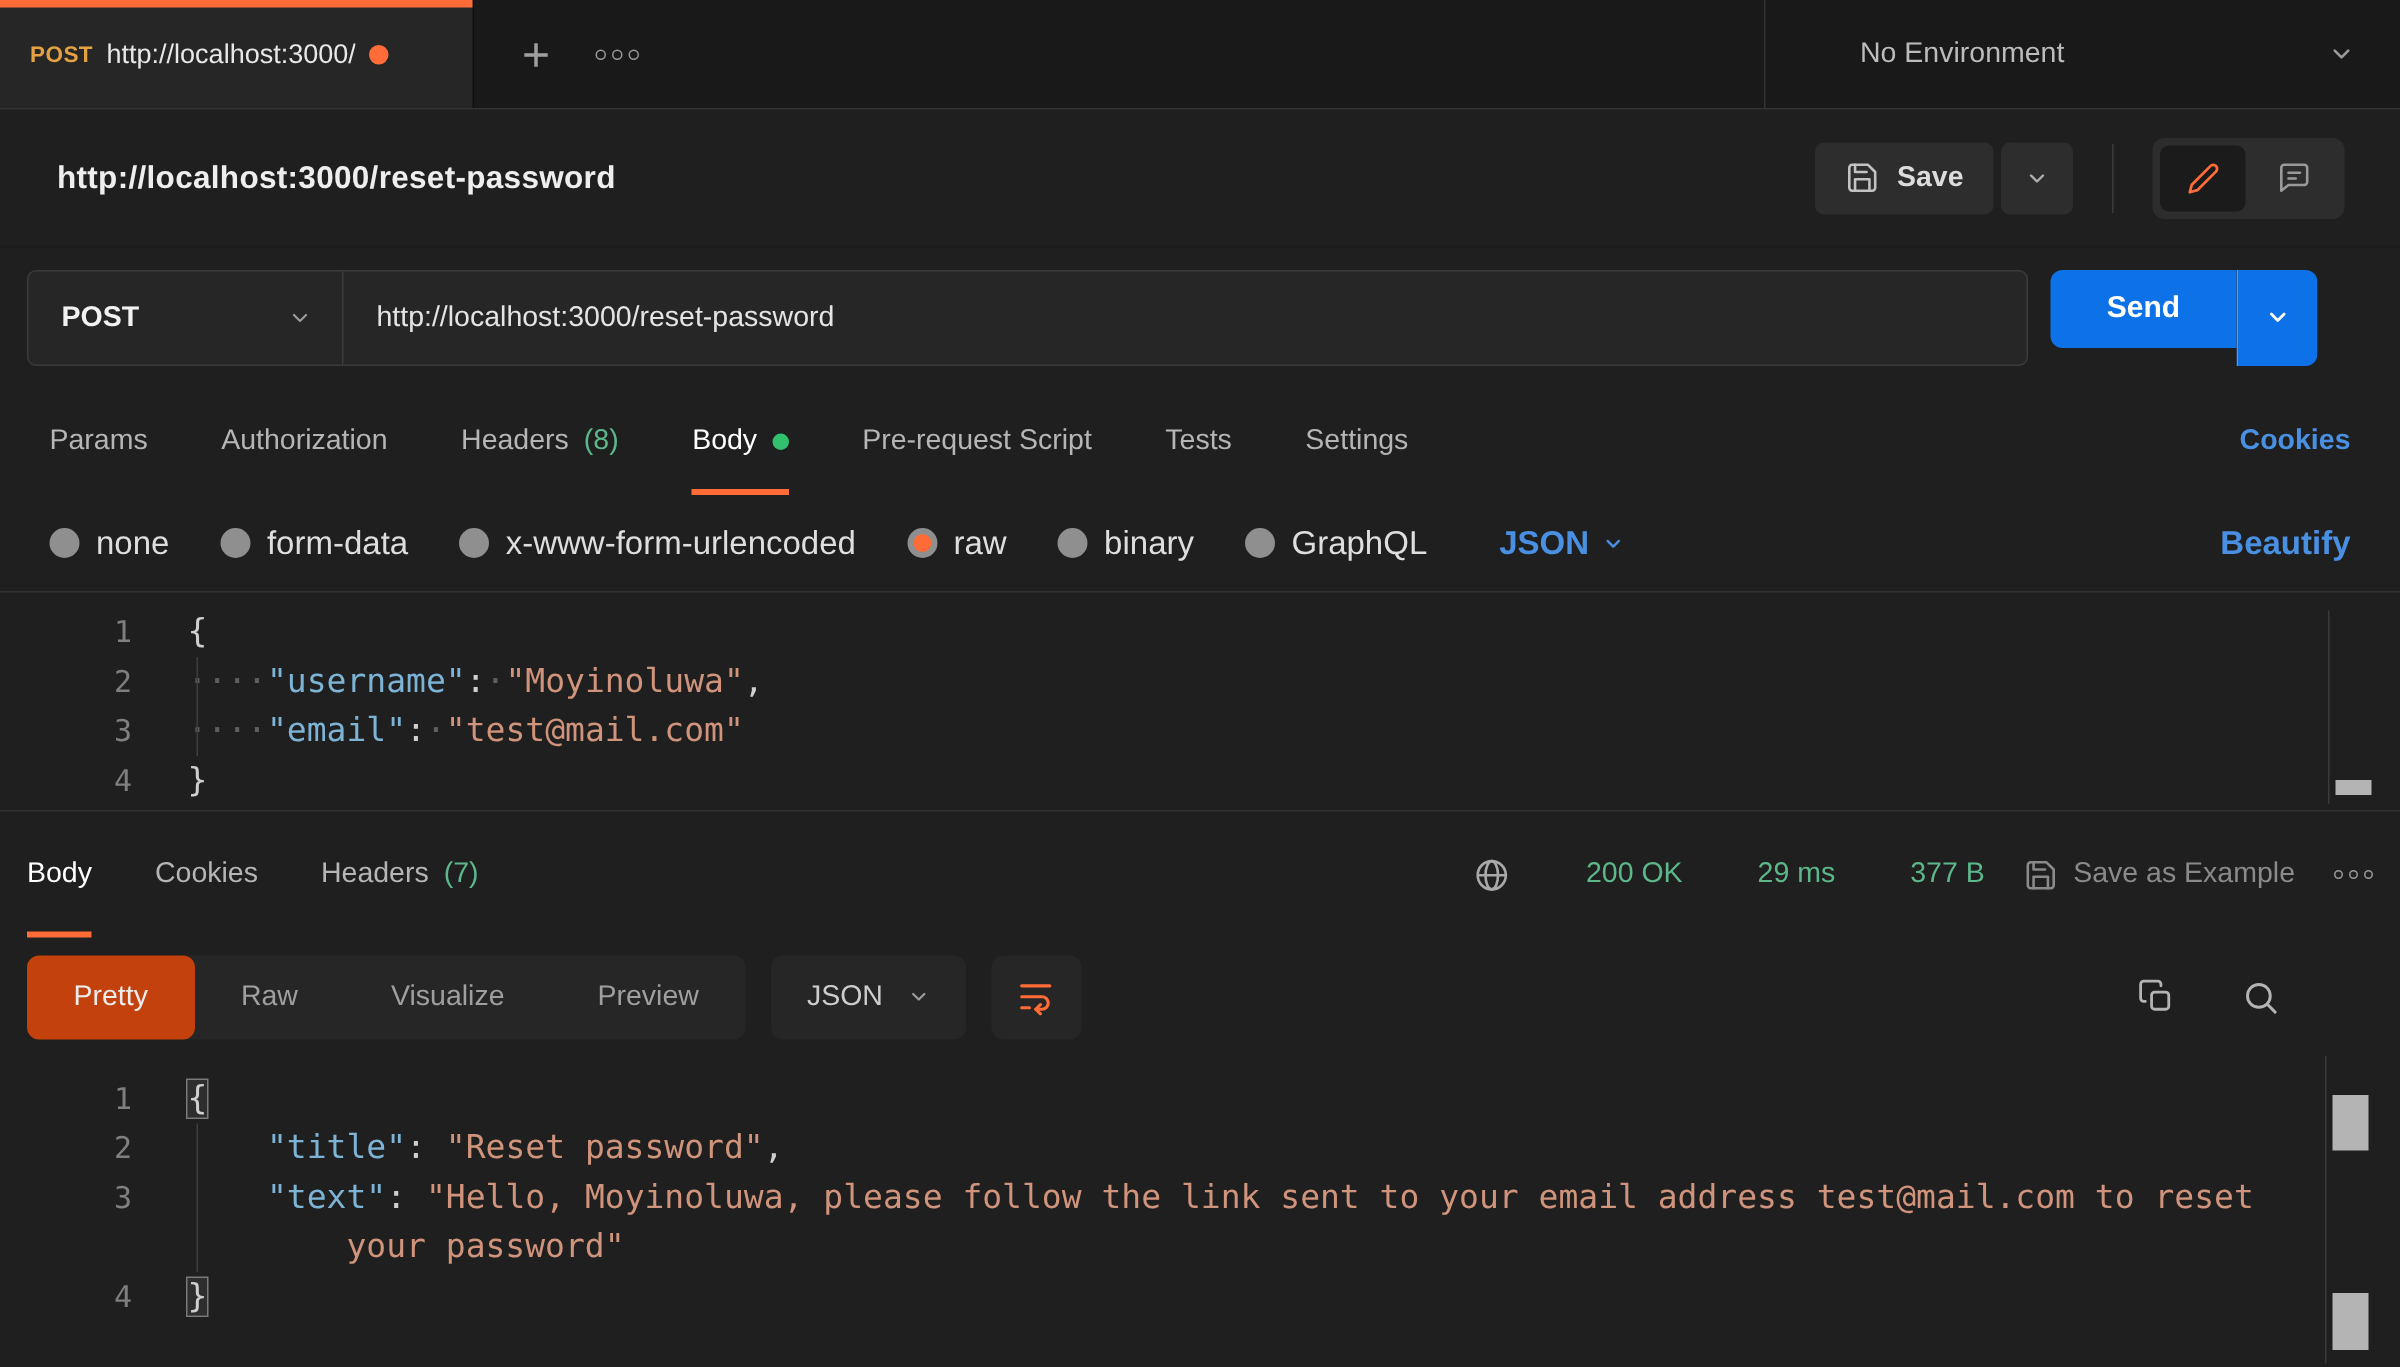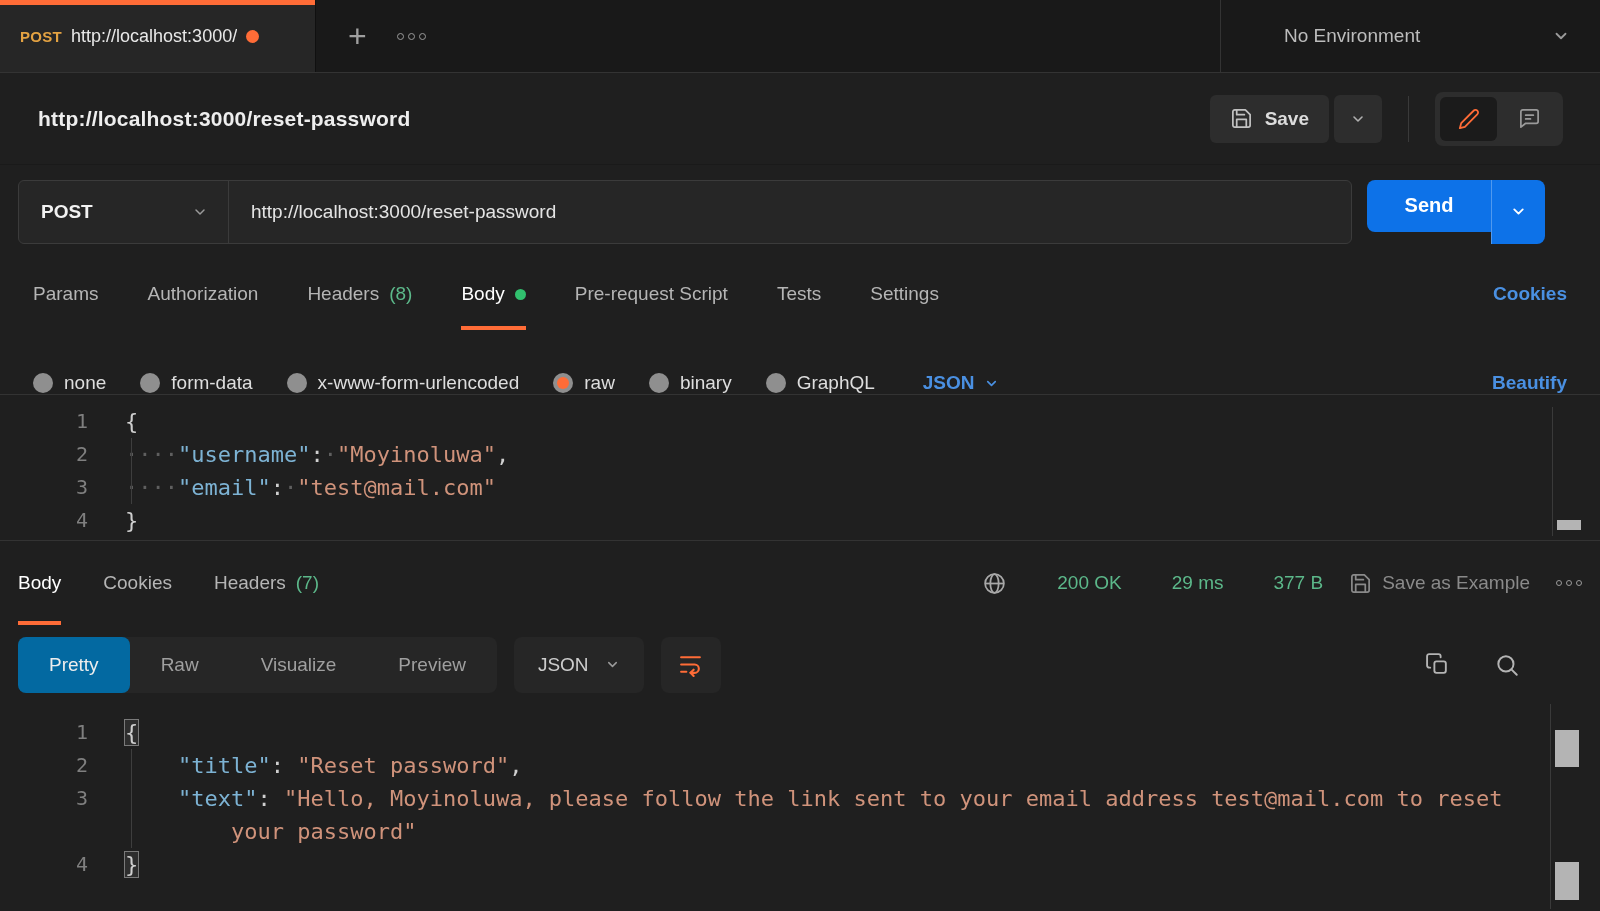--- a/index.html
+++ b/index.html
@@ -16,21 +16,21 @@
   .tabbar { height: 73px; display: flex; background: #191919; border-bottom: 1px solid #333; }
   .tab { width: 316px; flex: none; background: #262626; position: relative; display: flex; align-items: center; gap: 9px; padding: 0 14px 0 20px; border-right: 1px solid #101010; }
   .tab::before { content:''; position:absolute; top:0; left:0; right:0; height:5px; background:#ff6c37; }
   .tab-method { color:#e3a242; font-size:15px; font-weight:700; letter-spacing:.3px; flex:none; }
   .tab-url { color:#e8e8e8; font-size:18px; white-space:nowrap; overflow:hidden; }
   .unsaved-dot { width:13px; height:13px; border-radius:50%; background:#ff6c37; flex:none; }
   .tab-actions { display:flex; align-items:center; gap:30px; padding-left:32px; }
   .plus-btn { color:#9f9f9f; font-size:32px; font-weight:400; line-height:1; }
   .dots { display:flex; gap:4px; }
   .dots i { width:7px; height:7px; border:1.5px solid #9a9a9a; border-radius:50%; }
-  .env { margin-left:auto; width:380px; flex:none; border-left:1px solid #333; display:flex; align-items:center; justify-content:space-between; padding:0 30px 0 63px; color:#bcbcbc; font-size:19px; }
+  .env { margin-left:auto; width:424px; flex:none; border-left:1px solid #333; display:flex; align-items:center; justify-content:space-between; padding:0 30px 0 63px; color:#bcbcbc; font-size:19px; }
   .env .chev { color:#9a9a9a; }
 
   
   .titlerow { height:92px; display:flex; align-items:center; padding:0 37px 0 38px; border-bottom:1px solid #1a1a1a; }
   .page-title { font-size:21px; font-weight:700; color:#eeeeee; letter-spacing:.2px; }
   .title-actions { margin-left:auto; display:flex; align-items:center; }
   .save-group { display:flex; gap:5px; }
   .btn-save { display:flex; align-items:center; gap:12px; height:48px; padding:0 20px; background:#2d2d2d; border-radius:6px; color:#dcdcdc; font-size:19px; font-weight:700; }
   .btn-save .icn { color:#c2c2c2; }
   .btn-caret { width:48px; height:48px; background:#2d2d2d; border-radius:6px; display:flex; align-items:center; justify-content:center; color:#b0b0b0; }
@@ -51,21 +51,21 @@
 
   
   .reqtabs { height:72px; display:flex; align-items:stretch; gap:49px; padding:0 33px; font-size:19px; color:#b5b5b5; }
   .rtab { display:flex; align-items:center; gap:10px; border-bottom:4px solid transparent; padding-top:4px; white-space:nowrap; }
   .rtab.active { color:#ffffff; border-bottom-color:#ff6c37; }
   .count-green { color:#5cb88a; }
   .green-dot { width:11px; height:11px; border-radius:50%; background:#31c06e; }
   .cookies-link { margin-left:auto; display:flex; align-items:center; color:#4a90e2; font-weight:700; }
 
   
-  .bodytype { height:64px; display:flex; align-items:flex-end; gap:34px; padding:0 33px; font-size:19px; color:#dedede; }
+  .bodytype { height:64px; display:flex; align-items:center; gap:34px; padding:0 33px; font-size:22px; color:#dedede; }
   .radio-item { display:flex; align-items:center; gap:11px; }
   .radio { width:20px; height:20px; border-radius:50%; background:#8f8f8f; position:relative; flex:none; }
   .radio.sel::after { content:''; position:absolute; inset:4px; border-radius:50%; background:#ff6c37; }
   .lang-select-blue { display:flex; align-items:center; gap:9px; color:#4a90e2; font-weight:700; margin-left:14px; }
   .beautify { margin-left:auto; color:#4a90e2; font-weight:700; }
 
   
   .editor { position:relative; font-family:"DejaVu Sans Mono", monospace; font-size:22px; }
   .req-editor { height:146px; border-top:1px solid #333; padding-top:10px; }
   .resp-editor { height:207px; padding-top:12px; }
@@ -93,21 +93,21 @@
   .green { color:#5cb88a;margin-left:24px; }
   .globe { color:#a8a8a8; }
   .save-example { display:flex; align-items:center; gap:10px; color:#8a8a8a; }
   .resp-more { display:flex; gap:4px; }
   .resp-more i { width:6px; height:6px; border:1.5px solid #9a9a9a; border-radius:50%; }
 
   
   .resptool { height:79px; display:flex; align-items:center; gap:17px; padding:0 18px; }
   .seg { display:flex; background:#262626; border-radius:8px; height:56px; }
   .seg-item { display:flex; align-items:center; padding:0 31px; color:#9f9f9f; font-size:19px; border-radius:8px; }
-  .seg-item.active { background:#0369a1; color:#ededed;text-align:right; }
+  .seg-item.active { background:#c2410c; color:#ededed;text-align:right; }
   .tool-select { height:56px; background:#262626; border-radius:8px; display:flex; align-items:center; gap:16px; padding:0 24px; color:#cdcdcd; font-size:19px; }
   .tool-select .chev { color:#9a9a9a; }
   .tool-btn { width:60px; height:56px; background:#262626; border-radius:8px; display:flex; align-items:center; justify-content:center; color:#ff6c37; }
   .resp-right { margin-left:auto; display:flex; align-items:center; gap:44px; color:#b4b4b4; padding-right:62px; }
 </style>
 </head>
 <body>
 
 <div class="tabbar">
   <div class="tab">

